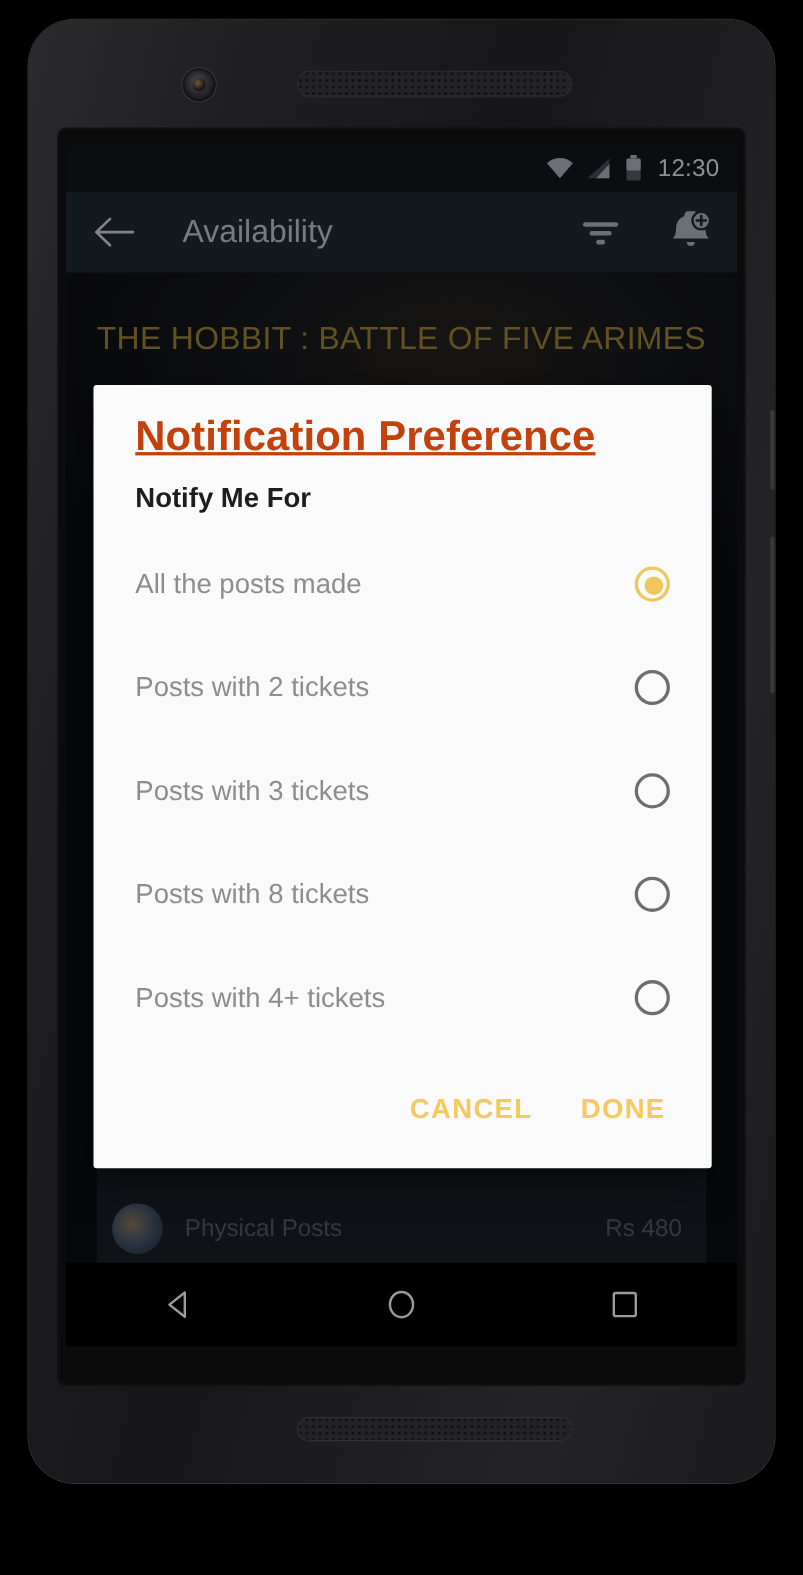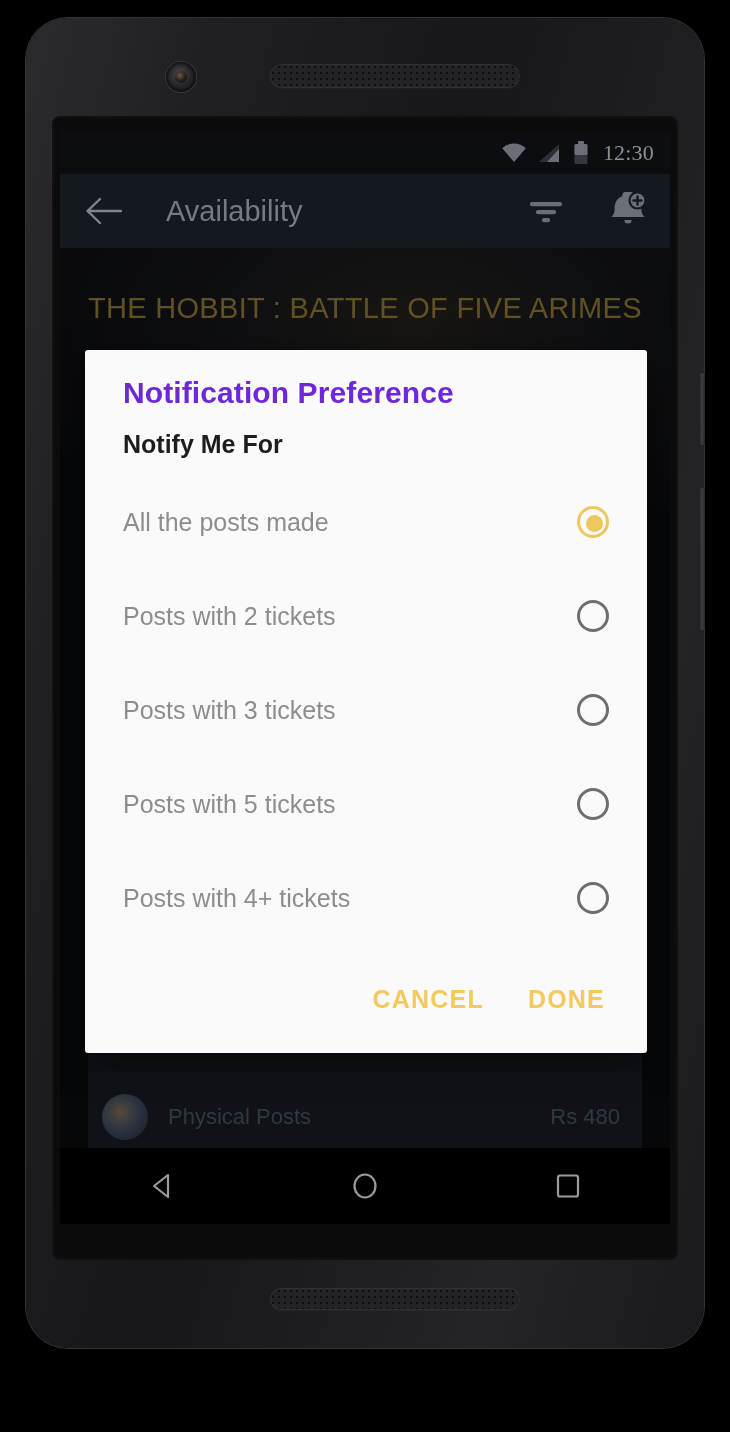--- a/index.html
+++ b/index.html
@@ -97,21 +97,20 @@
     justify-content: flex-end;
     padding-right: 16px;
     gap: 11px;
   }
   #status-bar .sb-icon { display: block; }
   #status-time {
     color: #c9ccd1;
     font-size: 22px;
     letter-spacing: 0.2px;
     margin-left: 3px;
-    font-family: Liberation Serif, serif;
   }
 
   
   #app-bar {
     position: relative;
     height: 74px;
     background: #1e242f;
     display: flex;
     align-items: center;
     padding: 0 24px;
@@ -209,24 +208,25 @@
     position: absolute;
     left: 25px;
     top: 218px;
     width: 562px;
     background: #fafafa;
     border-radius: 3px;
     box-shadow: 0 10px 34px rgba(0,0,0,0.55);
     padding: 26px 38px 0 38px;
   }
   #dialog-title {
-    color: #6d28d9;
-    font-size: 30px;
+    color: #c2410c;
+    font-size: 38px;
     font-weight: bold;
     letter-spacing: 0.1px;
+    text-decoration: underline;
   }
   #dialog-subtitle {
     color: #1d1d1d;
     font-size: 25px;
     font-weight: bold;
     margin-top: 20px;
   }
   #options-list { margin-top: 16px; }
   .option-row {
     display: flex;
@@ -357,21 +357,21 @@
       </div>
       <div class="option-row">
         <span class="option-label">Posts with 2 tickets</span>
         <span class="radio"></span>
       </div>
       <div class="option-row">
         <span class="option-label">Posts with 3 tickets</span>
         <span class="radio"></span>
       </div>
       <div class="option-row">
-        <span class="option-label">Posts with 5 tickets</span>
+        <span class="option-label">Posts with 8 tickets</span>
         <span class="radio"></span>
       </div>
       <div class="option-row">
         <span class="option-label">Posts with 4+ tickets</span>
         <span class="radio"></span>
       </div>
     </div>
 
     <div id="dialog-actions">
       <button class="dialog-action">CANCEL</button>

